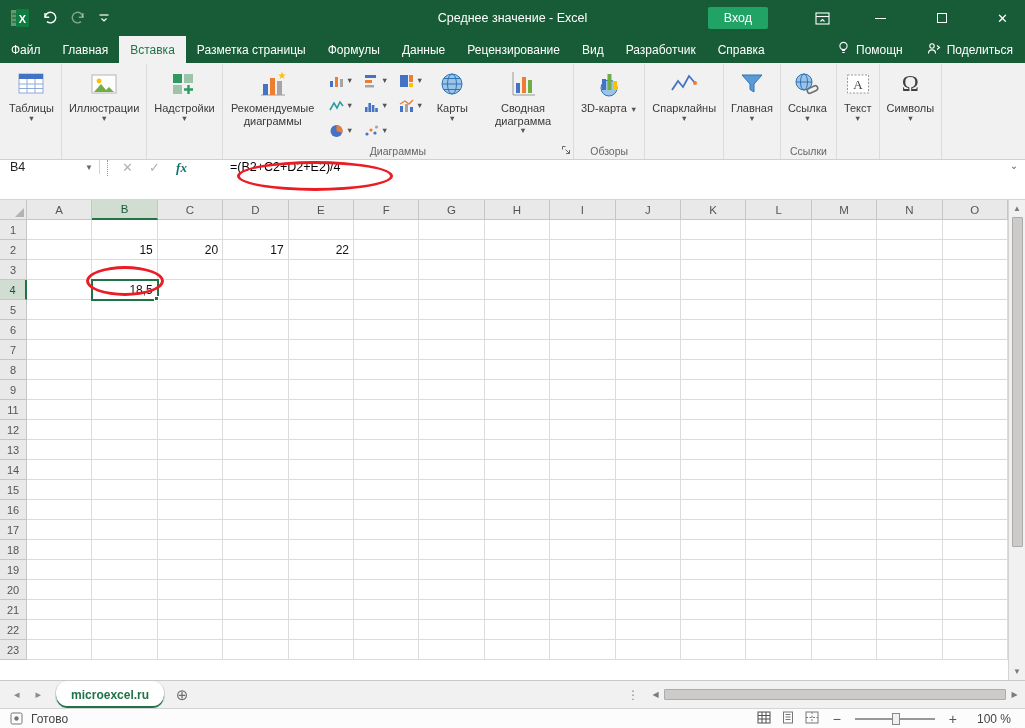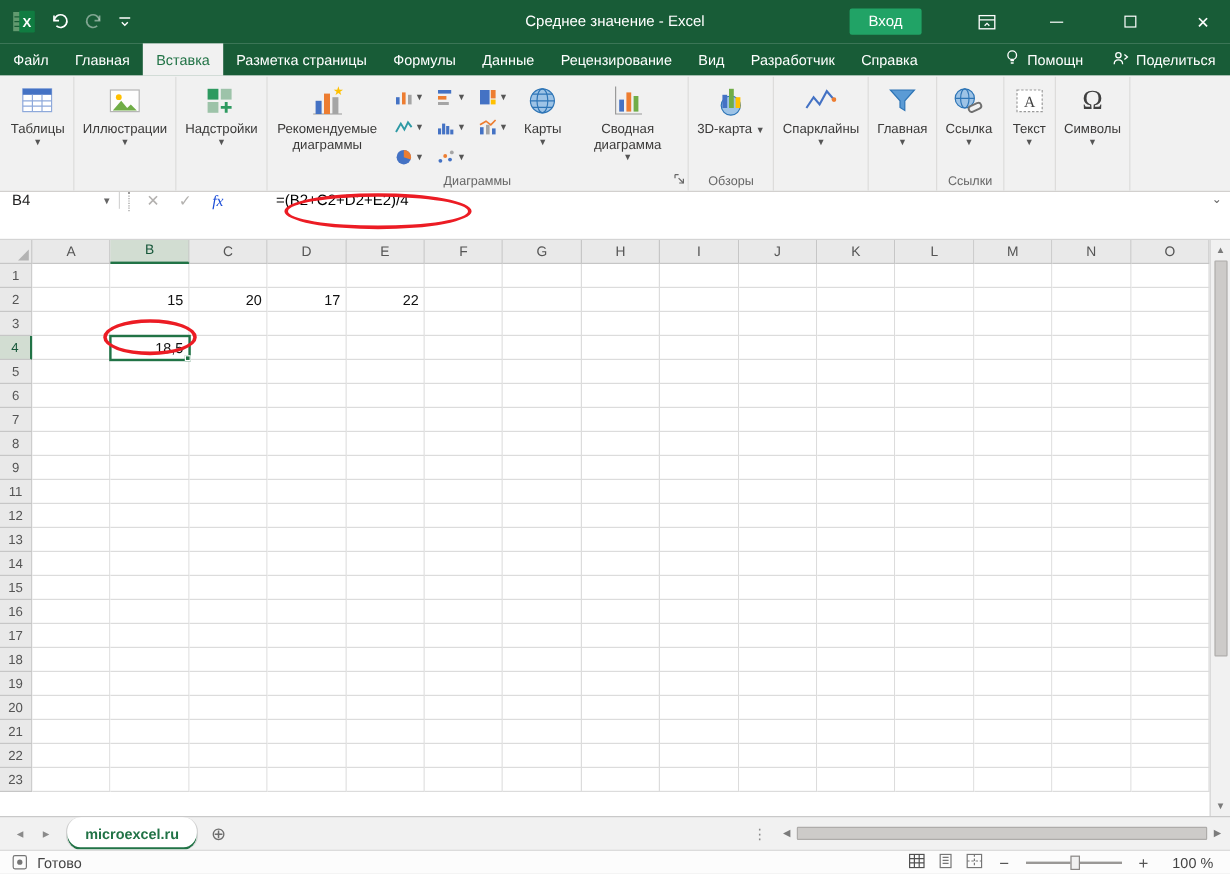--- a/index.html
+++ b/index.html
@@ -43,21 +43,21 @@
   .mini svg { display:block; }
 
   
   .formulabar { height:40px; background:#fff; border-bottom:1px solid #d4d4d4; display:flex; align-items:flex-start; font-size:12.5px; }
   .namebox { width:100px; border-right:1px solid #d4d4d4; display:flex; align-items:center; padding-left:10px; color:#222; position:relative; }
   .nb-caret { position:absolute; right:6px; font-size:8px; color:#666; }
   .fb-dots { width:14px; display:flex; align-items:center; justify-content:center; }
   .fb-dots i { display:block; height:16px; border-left:1px dotted #9a9a9a; }
   .fb-btn { width:27px; display:flex; align-items:center; justify-content:center; font-size:13px; cursor:default; }
   .fb-btn.dim { color:#b3b1af; }
-  .fb-btn.fx { color:#1d4ed8; font-family:"Liberation Serif", serif; font-style:italic; font-weight:normal; }
+  .fb-btn.fx { color:#0f766e; font-family:"Liberation Serif", serif; font-style:italic; font-weight:bold; }
   .fb-sep { width:1px; background:#e2e2e2; margin:4px 4px; }
   .fb-input { flex:1; display:flex; align-items:center; padding-left:26px; color:#000; font-size:12.5px; }
   .fb-expand { width:22px; display:flex; align-items:center; justify-content:center; color:#666; font-size:10px; }
 
   
   .sheet { position:relative; height:480px; background:#fff; }
   .colheaders, .grow { display:grid; grid-template-columns:27px repeat(15, 1fr); margin-right:17px; }
   .colheaders { height:20px; }
   .grow { height:20px; }
   .corner { background:#e9e9e9; border-right:1px solid #c6c6c6; border-bottom:1px solid #c6c6c6; position:relative; }

